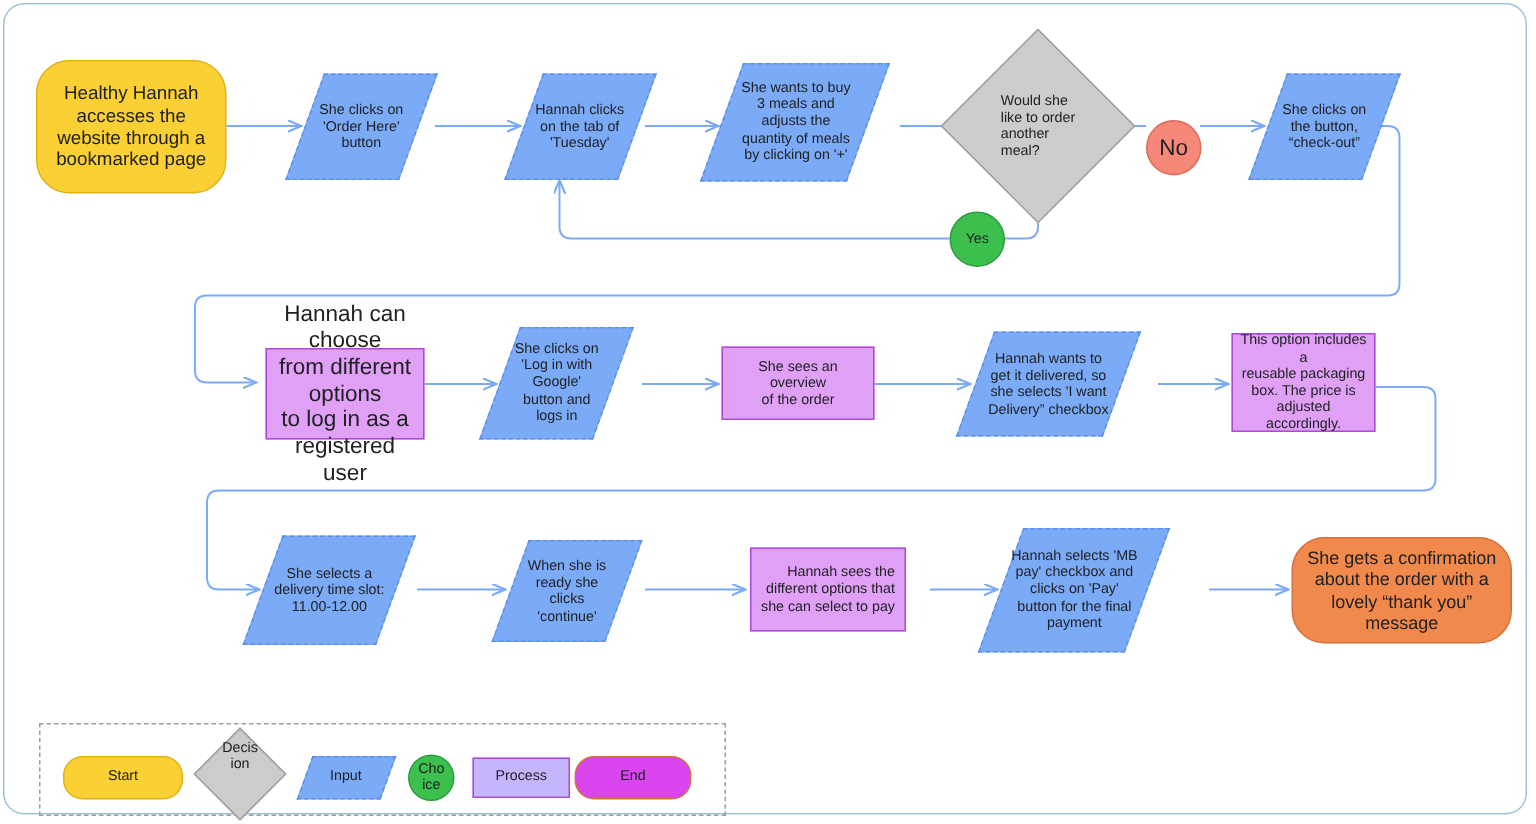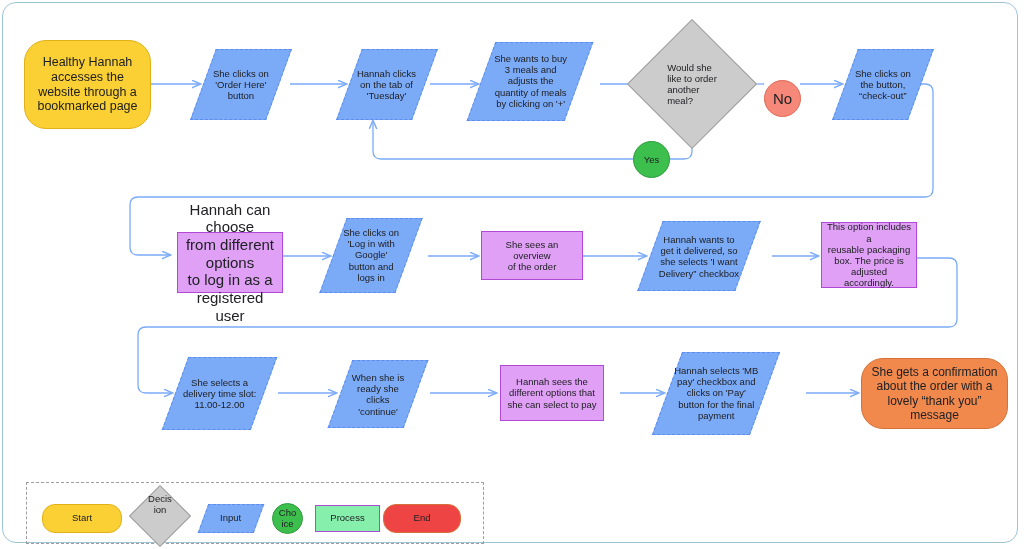--- a/index.html
+++ b/index.html
@@ -129,26 +129,26 @@
     color: #202124;
     line-height: 1.15;
     white-space: pre-line;
   }
   .lg-start {
     background: #FBD034;
     border: 1.5px solid #E0B117;
     border-radius: 13px;
   }
   .lg-end {
-    background: #ef4444;
+    background: #d946ef;
     border: 1.5px solid #D4713A;
     border-radius: 13px;
   }
   .lg-process {
-    background: #86efac;
+    background: #c4b5fd;
     border: 1.5px solid #B249D6;
   }
   .lg-input {
     background: #7BAAF7;
     border: 1.5px dashed #5B8DEF;
     transform: skewX(-20deg);
   }
   .lg-input .txt { transform: skewX(20deg); }
   .lg-choice {
     background: #3DBF4E;
@@ -308,21 +308,21 @@
 11.00-12.00</span>
   </div>
 
   <div class="node input-shape" style="left:340px; top:360px; width:76px; height:68px; font-size:9.5px;">
     <span class="txt">When she is
 ready she
 clicks
 'continue'</span>
   </div>
 
-  <div class="node process" style="left:500px; top:365px; width:104px; height:56px; font-size:9.5px;">
+  <div class="node process" style="left:500px; top:365px; width:104px; height:56px; font-size:9.5px;text-align:right;">
     <span class="txt">Hannah sees the
 different options that
 she can select to pay</span>
   </div>
 
   <div class="node input-shape" style="left:667px; top:352px; width:98px; height:83px; font-size:9.5px;">
     <span class="txt">Hannah selects  'MB
 pay' checkbox and
 clicks on 'Pay'
 button for the final

